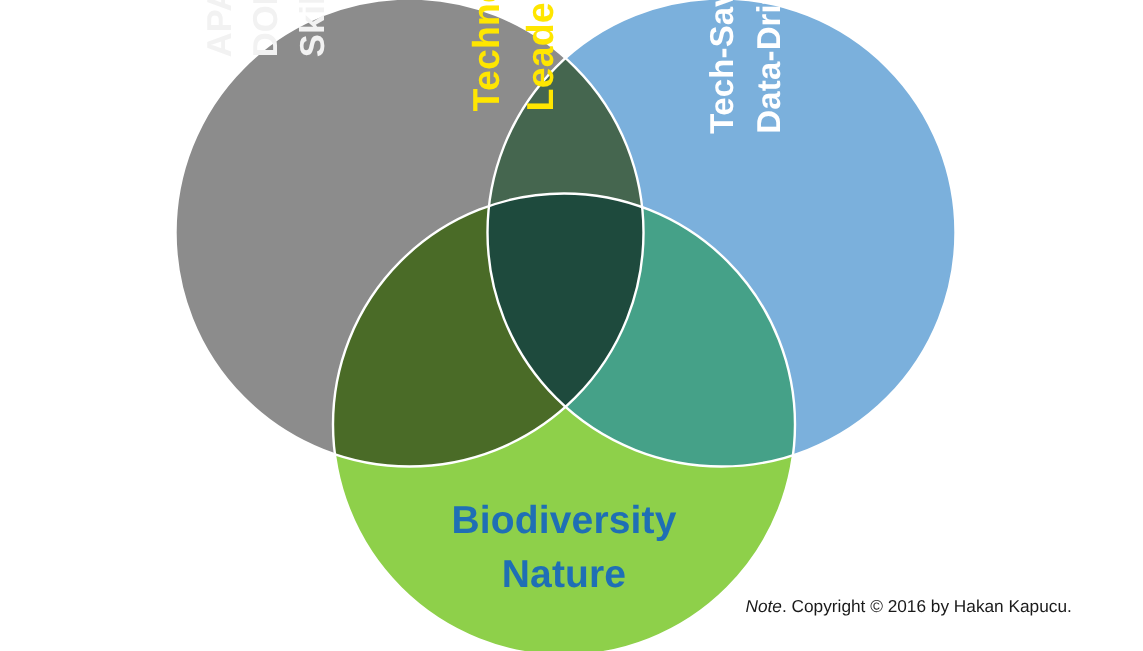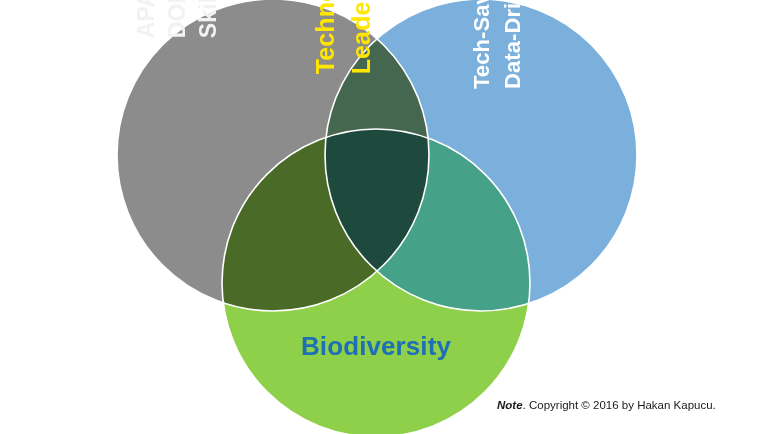--- a/index.html
+++ b/index.html
@@ -58,21 +58,21 @@
   }
   #note-line {
     position: absolute;
     left: 497px;
     top: 399px;
     font-size: 11.5px;
     color: #1a1a1a;
     white-space: nowrap;
   }
   #note-line .note-word {
-    font-weight: bold;
+    font-weight: normal;
     font-style: italic;
   }
 </style>
 </head>
 <body>
 
 <div id="venn-stage">
   <svg id="venn-svg" viewBox="0 0 762 434" xmlns="http://www.w3.org/2000/svg">
     <defs>
       <clipPath id="clip-gray">
@@ -117,17 +117,18 @@
   <div class="venn-label rot-left lbl-gray" style="left:189px; top:14px;">DOER Behaviors</div>
   <div class="venn-label rot-left lbl-gray" style="left:220px; top:14px;">Skill-Based Leadership</div>
 
   <div class="venn-label rot-left lbl-center" style="left:338px; top:48px;">Technoversal</div>
   <div class="venn-label rot-left lbl-center" style="left:374px; top:48px;">Leadership</div>
 
   <div class="venn-label rot-left lbl-blue-circle" style="left:493px; top:66px;">Tech-Savviness</div>
   <div class="venn-label rot-left lbl-blue-circle" style="left:524px; top:66px;">Data-Driven Mindset</div>
 
   <div class="venn-label lbl-bottom" style="left:226px; top:333px;">Biodiversity</div>
+  <div class="venn-label lbl-bottom" style="left:226px; top:369px;">Nature</div>
 
   <div id="note-line">
     <span class="note-word">Note</span><span>. Copyright © 2016 by Hakan Kapucu.</span>
   </div>
 </div>
 
 </body></html>

